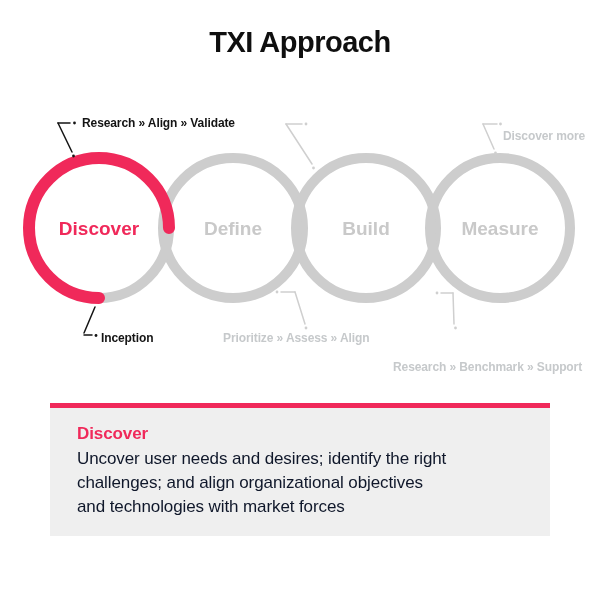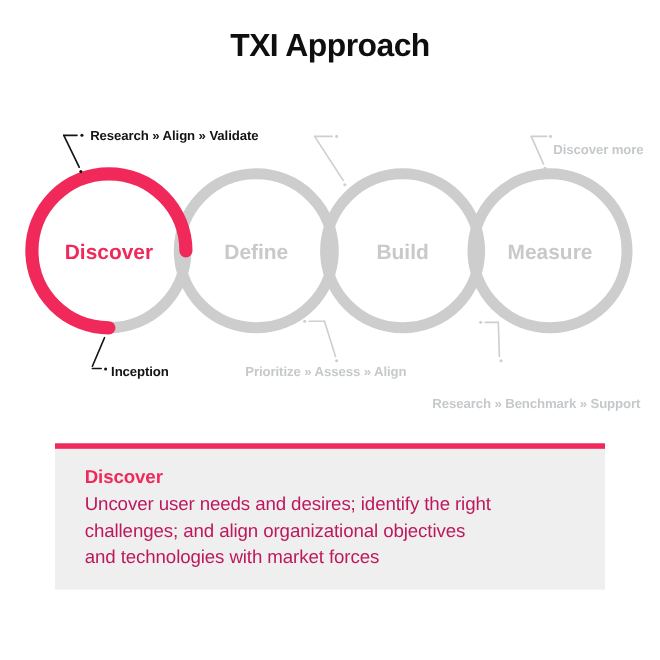--- a/index.html
+++ b/index.html
@@ -53,21 +53,21 @@
   .detail-card .card-heading {
     font-size: 17px;
     font-weight: 700;
     color: #f0295a;
     margin: 0 0 3px 0;
     letter-spacing: -0.1px;
   }
   .detail-card .card-body {
     font-size: 17px;
     font-weight: 400;
-    color: #be185d;
+    color: #0f172a;
     line-height: 24px;
     letter-spacing: -0.1px;
     white-space: pre-line;
   }
 </style>
 </head>
 <body>
 
 <div class="page">
 

